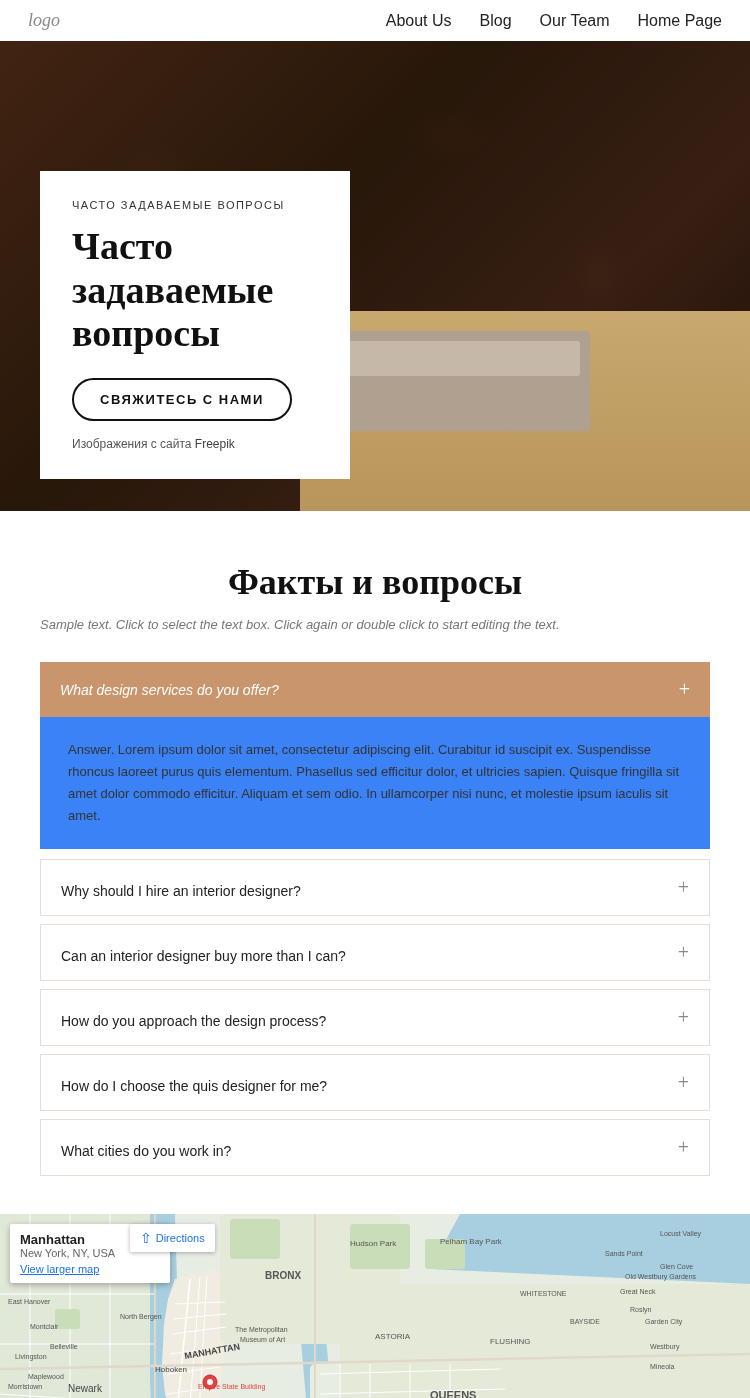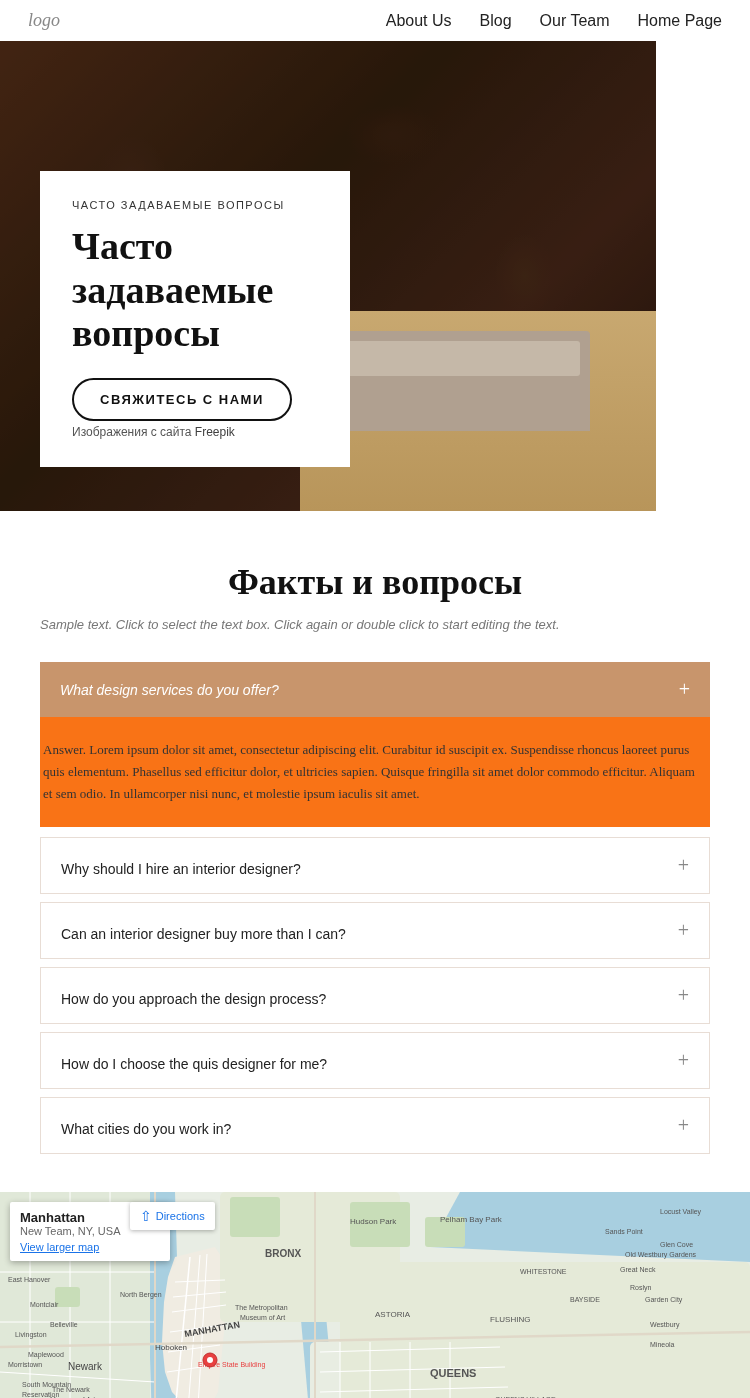--- a/index.html
+++ b/index.html
@@ -26,21 +26,21 @@
     .nav-links a {
       text-decoration: none;
       color: #222;
       font-size: 16px;
       font-family: Arial, sans-serif;
     }
 
     
     .hero {
       position: relative;
-      width: 656px;
+      width: 750px;
       height: 470px;
       overflow: hidden;
     }
     .hero-bg {
       width: 100%;
       height: 100%;
       background: #3d2510;
       position: absolute;
       top: 0; left: 0;
     }
@@ -125,21 +125,21 @@
       padding: 12px 26px;
       font-family: Arial, sans-serif;
       font-size: 13px;
       font-weight: 700;
       letter-spacing: 1.5px;
       text-transform: uppercase;
       cursor: pointer;
       background: transparent;
       border-radius: 30px;
       color: #111;
-      margin-bottom: 4px;
+      margin-bottom: 16px;
     }
     .hero-source {
       font-size: 12px;
       font-family: Arial, sans-serif;
       color: #555;
     }
     .hero-source a {
       color: #404040;
     }
 
@@ -182,23 +182,23 @@
       font-size: 14px;
       color: #fff;
       font-style: italic;
     }
     .faq-plus {
       font-size: 20px;
       color: #fff;
       font-weight: 300;
     }
     .faq-answer {
-      background: #f97316;
-      padding: 22px 3px;
-      font-family: Liberation Serif, serif;
+      background: #3b82f6;
+      padding: 22px 28px;
+      font-family: Liberation Sans, sans-serif;
       font-size: 13px;
       color: #333;
       line-height: 1.7;
       margin-bottom: 10px;
     }
     .faq-item {
       border: 1px solid #e8ddd5;
       padding: 16px 20px;
       display: flex;
       align-items: flex-end;
@@ -497,21 +497,21 @@
       <text x="52" y="200" font-family="Arial" font-size="7" fill="#555">The Newark</text>
       <text x="50" y="210" font-family="Arial" font-size="7" fill="#555">Museum of Art</text>
 
       <circle cx="210" cy="168" r="7" fill="#e84040" stroke="#c03030" stroke-width="1"></circle>
       <circle cx="210" cy="168" r="3" fill="#fff"></circle>
     </svg>
   </div>
 
   <div class="map-info-box">
     <div class="map-info-title">Manhattan</div>
-    <div class="map-info-addr">New Team, NY, USA</div>
+    <div class="map-info-addr">New York, NY, USA</div>
     <a class="map-info-link">View larger map</a>
   </div>
 
   <div style="position:absolute; top:10px; left:130px; background:#fff; border-radius:2px; padding:6px 10px; font-size:11px; font-family:Arial,sans-serif; cursor:pointer; box-shadow:0 1px 4px rgba(0,0,0,0.3); display:flex; align-items:center; gap:4px; color:#1a73e8; z-index:20;">
     <span style="color:#1a73e8; font-size:14px;">⇧</span>
     <span>Directions</span>
   </div>
 
 </div>
 

